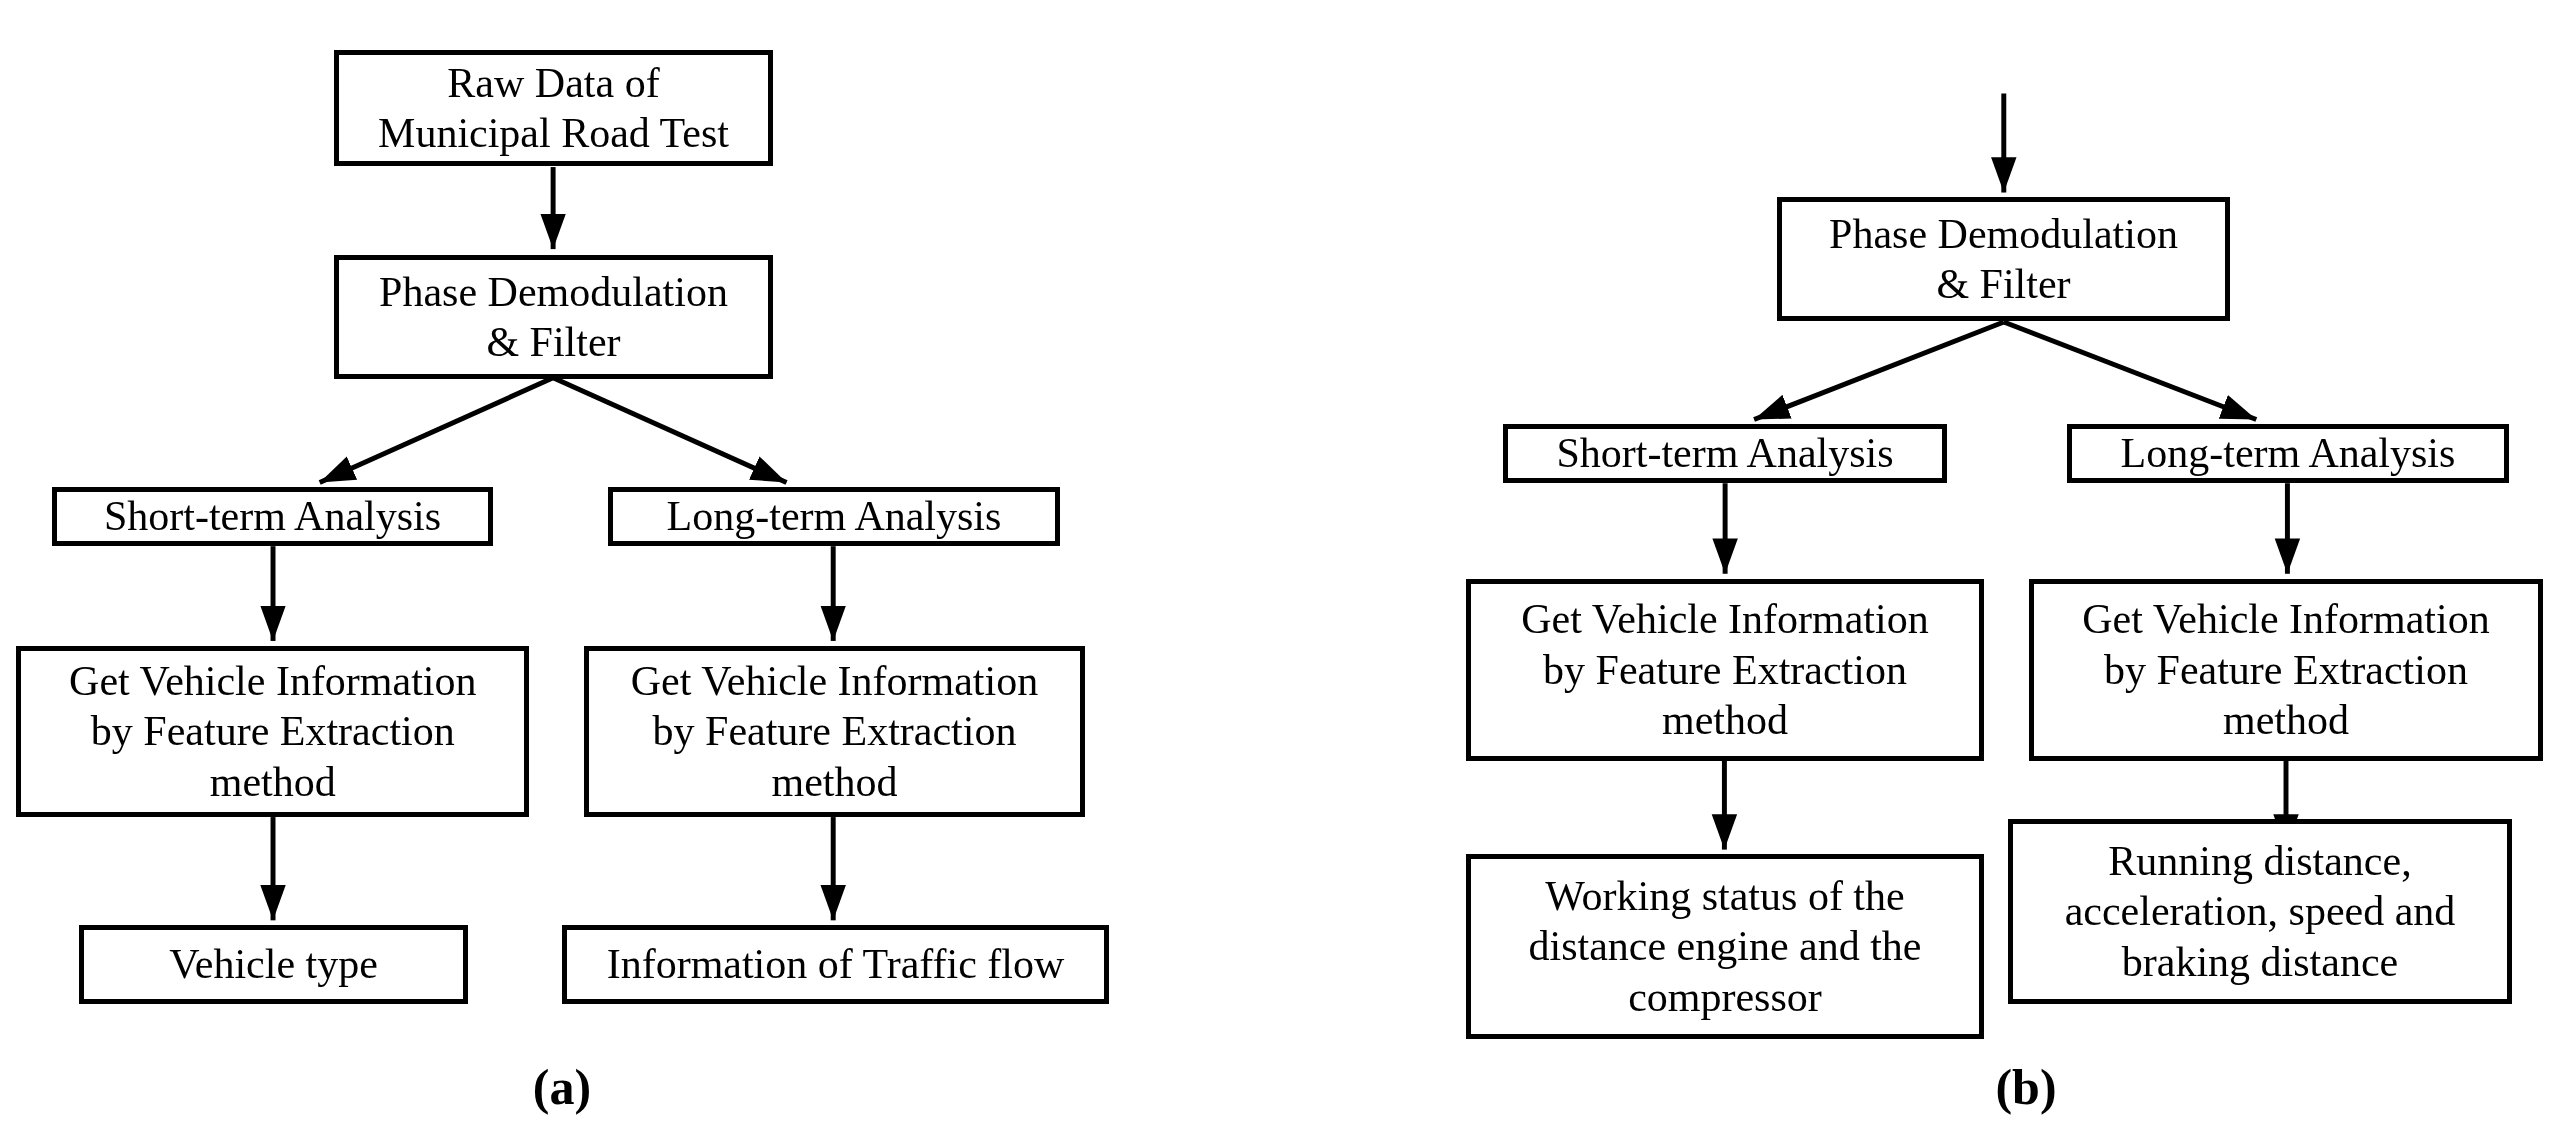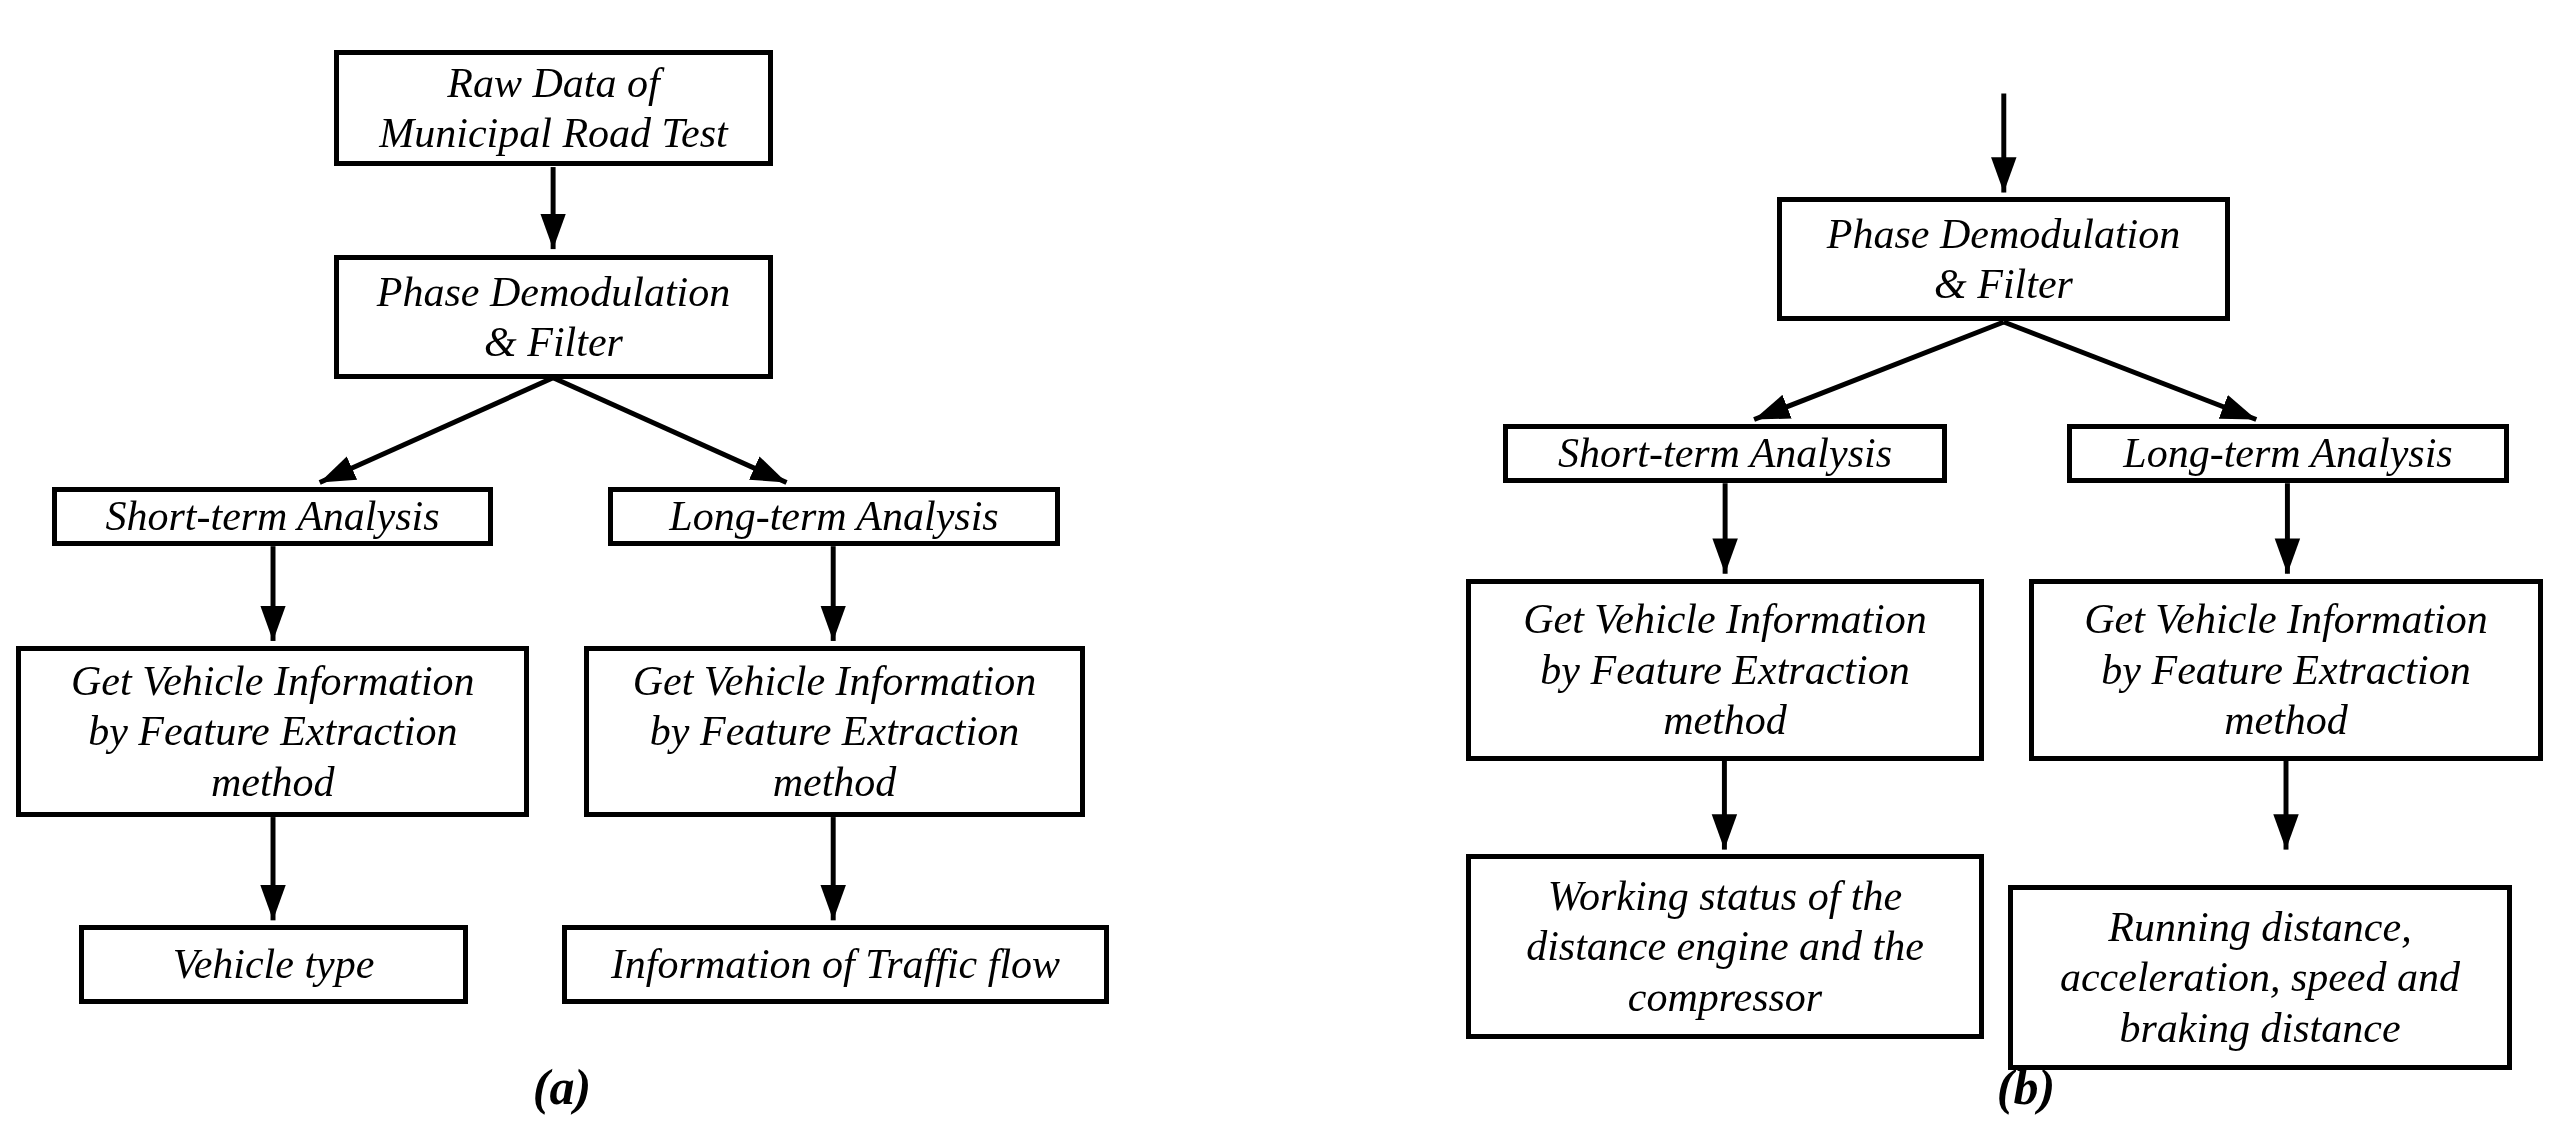--- a/index.html
+++ b/index.html
@@ -8,21 +8,20 @@
     background: #ffffff;
   }
   #canvas {
     position: relative;
     width: 2576px;
     height: 1127px;
     background: #ffffff;
     font-family: "Liberation Serif", "DejaVu Serif", serif;
     color: #000000;
     overflow: hidden;
-    font-style: italic;
   }
   #arrow-layer {
     position: absolute;
     left: 0;
     top: 0;
     width: 2576px;
     height: 1127px;
   }
   .box {
     position: absolute;
@@ -150,21 +149,21 @@
 by Feature Extraction
 method</span>
   </div>
 
   <div class="box" style="left:1466px;top:854px;width:518px;height:185px">
     <span class="box-label">Working status of the
 distance engine and the
 compressor</span>
   </div>
 
-  <div class="box" style="left:2008px;top:885px;width:504px;height:185px">
+  <div class="box" style="left:2008px;top:819px;width:504px;height:185px">
     <span class="box-label">Running distance,
 acceleration, speed and
 braking distance</span>
   </div>
 
   <div class="panel-caption" style="left:2026px;top:1087px">(b)</div>
 
 </div>
 
 

